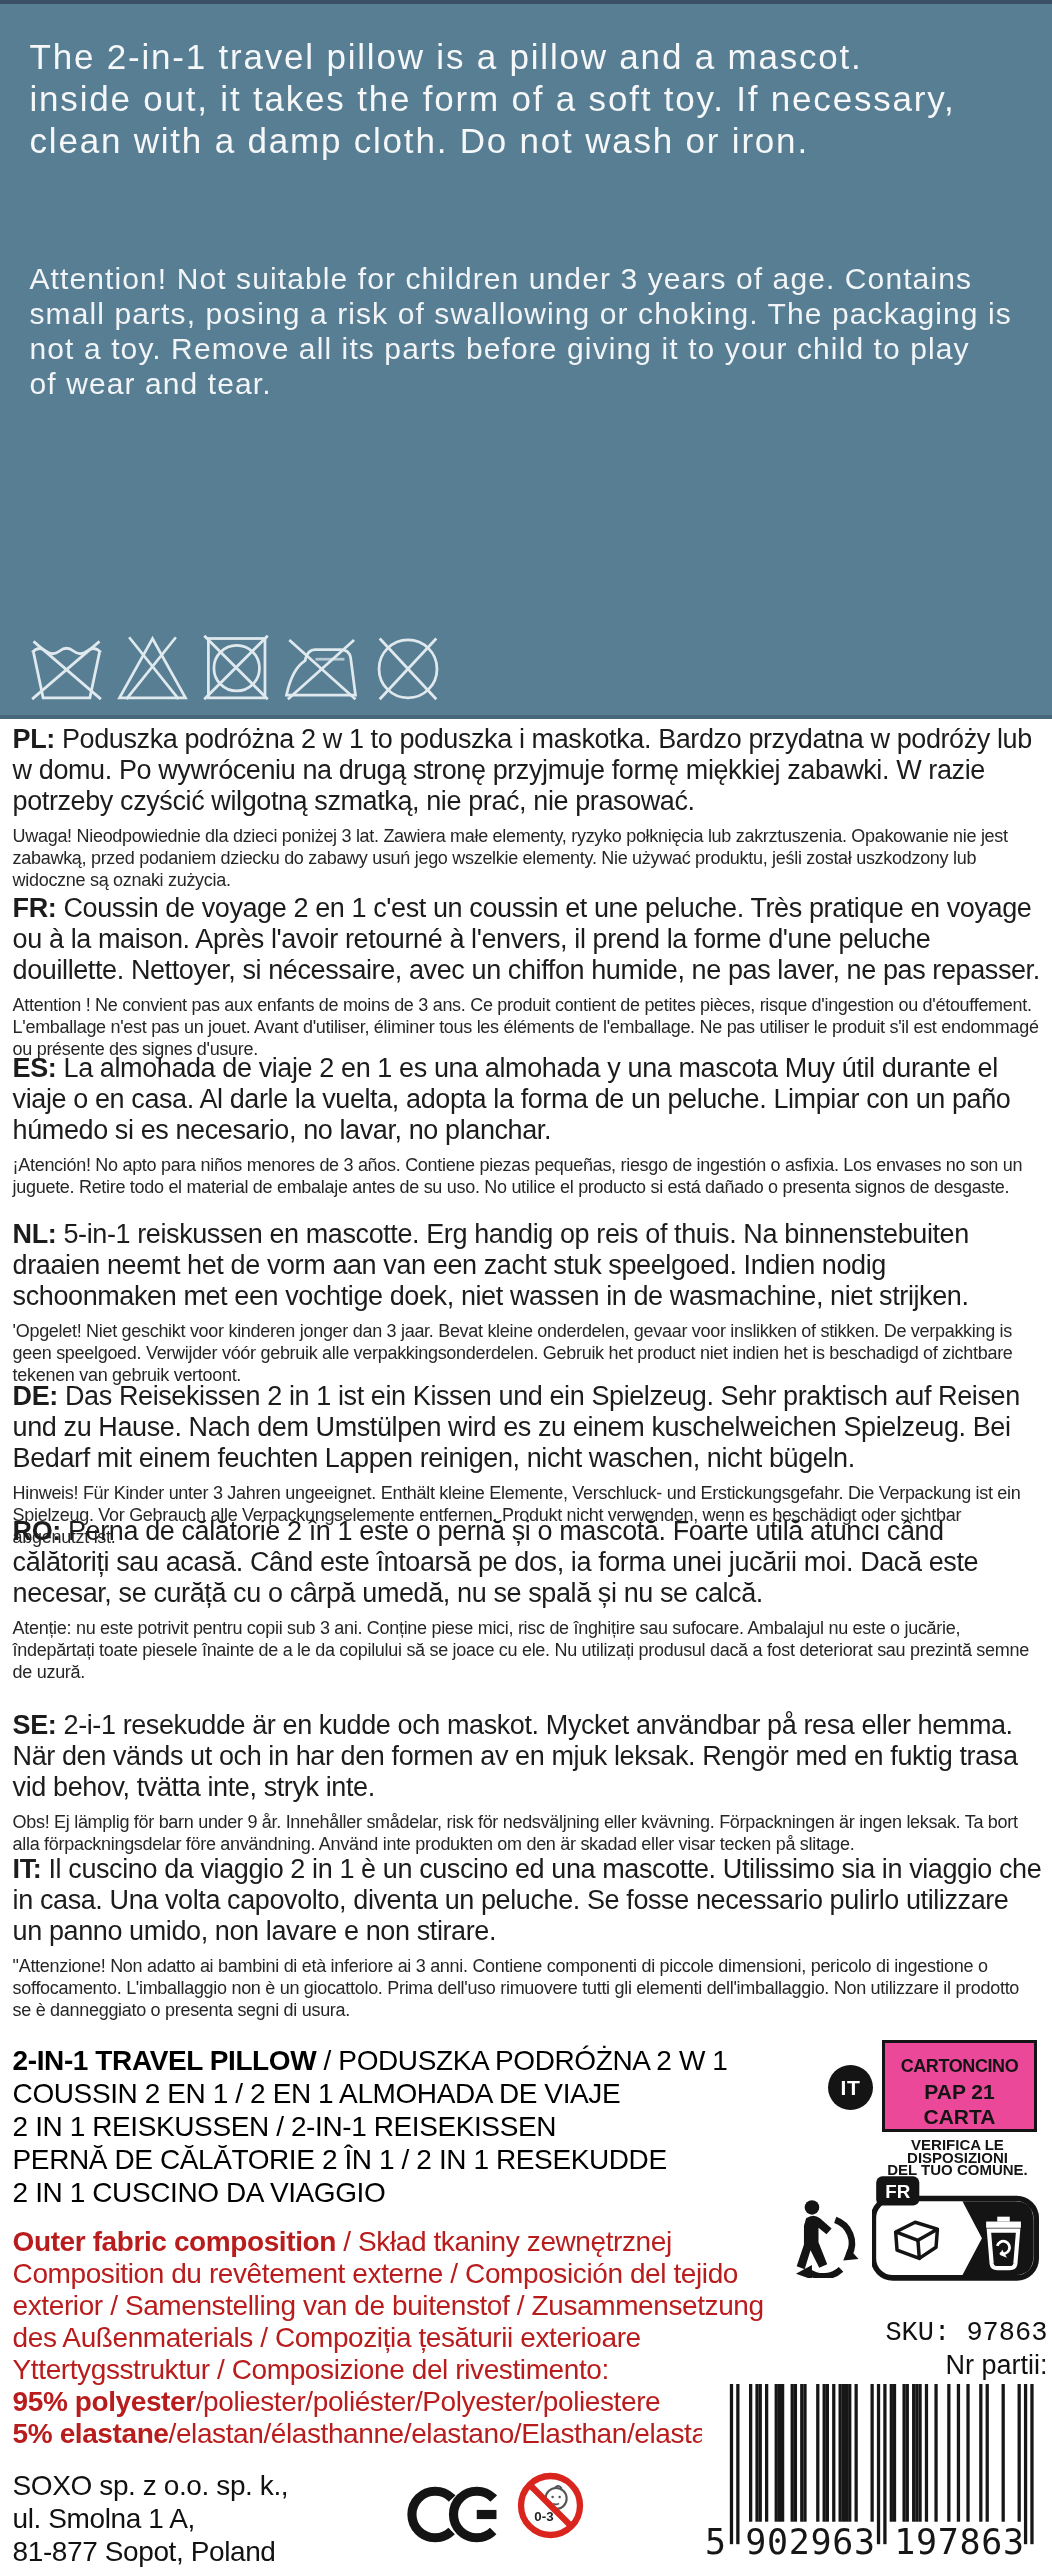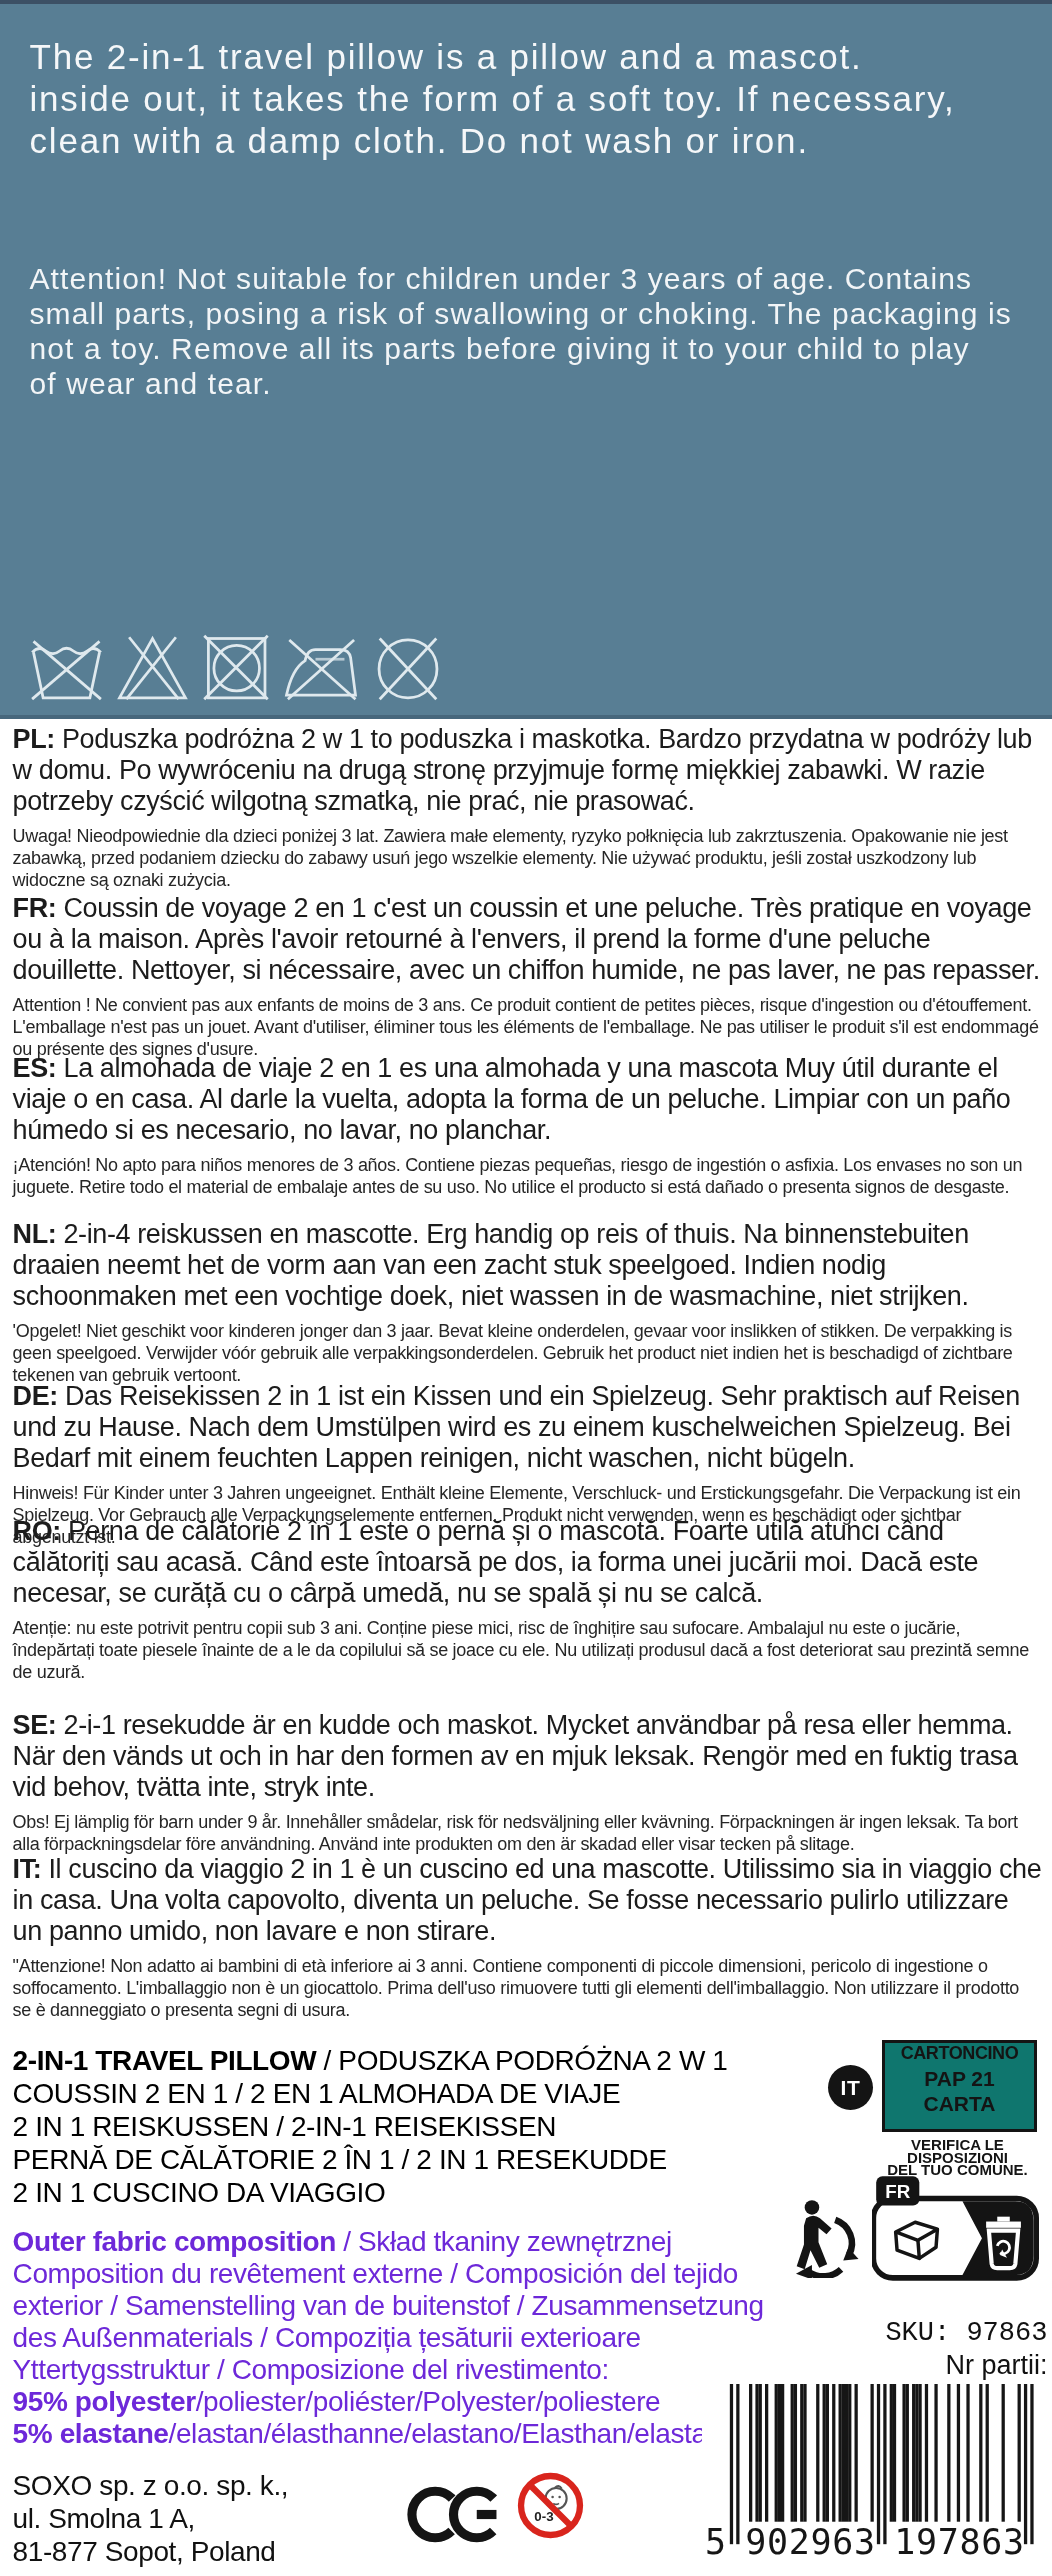--- a/index.html
+++ b/index.html
@@ -23,32 +23,32 @@
   .lang-main b{font-weight:700;}
   .lang-note{margin-top:8.4px;font-size:18px;line-height:22px;color:#262626;letter-spacing:-0.3px;}
 
   
   .titles{position:absolute;left:12.6px;top:2044px;color:#000;
           font-size:28px;line-height:33px;letter-spacing:-0.4px;}
   .titles div{white-space:nowrap;}
   .titles b{font-weight:700;}
 
   
-  .comp{position:absolute;left:12.6px;top:2226px;color:#6d28d9;
+  .comp{position:absolute;left:12.6px;top:2226px;color:#b91c1c;
         font-size:28px;line-height:32px;letter-spacing:-0.4px;}
   .comp div{white-space:nowrap;}
   .comp b{font-weight:700;}
 
   
   .it-badge{position:absolute;left:828px;top:2065px;width:45px;height:45px;border-radius:50%;
             background:#141414;color:#fff;font-weight:700;font-size:21px;
             display:flex;align-items:center;justify-content:center;letter-spacing:0.7px;}
   .carton-box{position:absolute;left:882px;top:2040px;width:149px;height:86px;
               border:3.5px solid #141414;display:flex;flex-direction:column;
-              align-items:center;justify-content:flex-start;text-align:center;color:#141414;background:#0f766e;}
+              align-items:center;justify-content:flex-end;text-align:center;color:#141414;background:#ec4899;}
   .carton-box .l1{font-size:18px;font-weight:700;letter-spacing:-0.4px;}
   .carton-box .l2{font-size:21px;font-weight:700;margin-top:2.8px;}
   .carton-box .l3{font-size:21px;font-weight:700;margin-top:1.4px;}
   .verify{position:absolute;left:879px;top:2139px;width:157px;text-align:center;
           font-size:15px;font-weight:700;line-height:12.6px;color:#141414;letter-spacing:0;}
   .triman{position:absolute;left:790px;top:2198px;}
   .fr-sort{position:absolute;left:872px;top:2176px;}
 
   
   .sku{position:absolute;right:5.6px;top:2318px;font-size:27px;color:#111;text-align:right;font-family:Liberation Mono, monospace;}
@@ -118,21 +118,21 @@
 </div>
 <div class="lang" style="top:893px">
   <div class="lang-main"><b>FR:</b> <span>Coussin de voyage 2 en 1 c'est un coussin et une peluche. Très pratique en voyage ou à la maison. Après l'avoir retourné à l'envers, il prend la forme d'une peluche douillette. Nettoyer, si nécessaire, avec un chiffon humide, ne pas laver, ne pas repasser.</span></div>
   <div class="lang-note">Attention ! Ne convient pas aux enfants de moins de 3 ans. Ce produit contient de petites pièces, risque d'ingestion ou d'étouffement. L'emballage n'est pas un jouet. Avant d'utiliser, éliminer tous les éléments de l'emballage. Ne pas utiliser le produit s'il est endommagé ou présente des signes d'usure.</div>
 </div>
 <div class="lang" style="top:1053px">
   <div class="lang-main"><b>ES:</b> <span>La almohada de viaje 2 en 1 es una almohada y una mascota Muy útil durante el viaje o en casa. Al darle la vuelta, adopta la forma de un peluche. Limpiar con un paño húmedo si es necesario, no lavar, no planchar.</span></div>
   <div class="lang-note">¡Atención! No apto para niños menores de 3 años. Contiene piezas pequeñas, riesgo de ingestión o asfixia. Los envases no son un juguete. Retire todo el material de embalaje antes de su uso. No utilice el producto si está dañado o presenta signos de desgaste.</div>
 </div>
 <div class="lang" style="top:1219px">
-  <div class="lang-main"><b>NL:</b> <span>2-in-4 reiskussen en mascotte. Erg handig op reis of thuis. Na binnenstebuiten draaien neemt het de vorm aan van een zacht stuk speelgoed. Indien nodig schoonmaken met een vochtige doek, niet wassen in de wasmachine, niet strijken.</span></div>
+  <div class="lang-main"><b>NL:</b> <span>5-in-1 reiskussen en mascotte. Erg handig op reis of thuis. Na binnenstebuiten draaien neemt het de vorm aan van een zacht stuk speelgoed. Indien nodig schoonmaken met een vochtige doek, niet wassen in de wasmachine, niet strijken.</span></div>
   <div class="lang-note">'Opgelet! Niet geschikt voor kinderen jonger dan 3 jaar. Bevat kleine onderdelen, gevaar voor inslikken of stikken. De verpakking is geen speelgoed. Verwijder vóór gebruik alle verpakkingsonderdelen. Gebruik het product niet indien het is beschadigd of zichtbare tekenen van gebruik vertoont.</div>
 </div>
 <div class="lang" style="top:1381px">
   <div class="lang-main"><b>DE:</b> <span>Das Reisekissen 2 in 1 ist ein Kissen und ein Spielzeug. Sehr praktisch auf Reisen und zu Hause. Nach dem Umstülpen wird es zu einem kuschelweichen Spielzeug. Bei Bedarf mit einem feuchten Lappen reinigen, nicht waschen, nicht bügeln.</span></div>
   <div class="lang-note">Hinweis! Für Kinder unter 3 Jahren ungeeignet. Enthält kleine Elemente, Verschluck- und Erstickungsgefahr. Die Verpackung ist ein Spielzeug. Vor Gebrauch alle Verpackungselemente entfernen. Produkt nicht verwenden, wenn es beschädigt oder sichtbar abgenutzt ist.</div>
 </div>
 <div class="lang" style="top:1516px">
   <div class="lang-main"><b>RO:</b> <span>Perna de călătorie 2 în 1 este o pernă și o mascotă. Foarte utilă atunci când călătoriți sau acasă. Când este întoarsă pe dos, ia forma unei jucării moi. Dacă este necesar, se curăță cu o cârpă umedă, nu se spală și nu se calcă.</span></div>
   <div class="lang-note">Atenție: nu este potrivit pentru copii sub 3 ani. Conține piese mici, risc de înghițire sau sufocare. Ambalajul nu este o jucărie, îndepărtați toate piesele înainte de a le da copilului să se joace cu ele. Nu utilizați produsul dacă a fost deteriorat sau prezintă semne de uzură.</div>
 </div>

